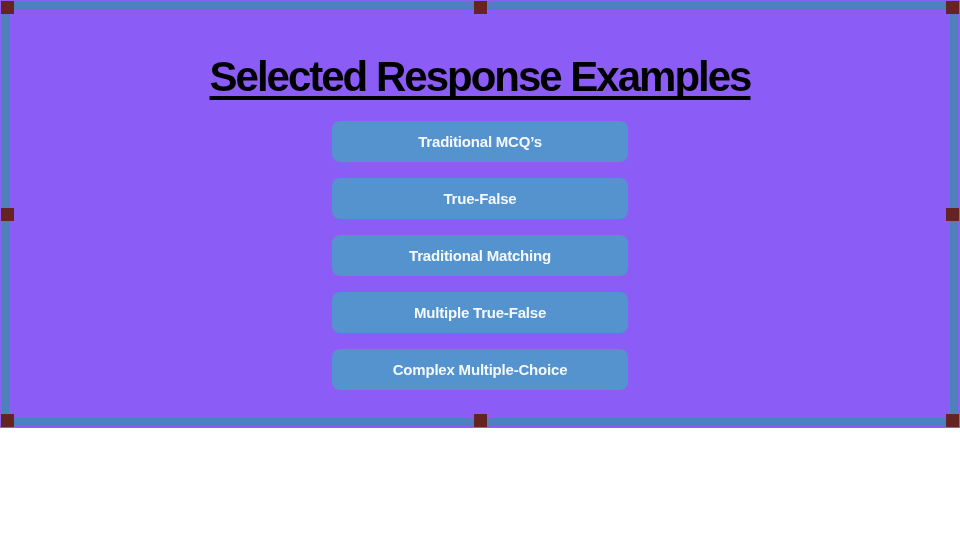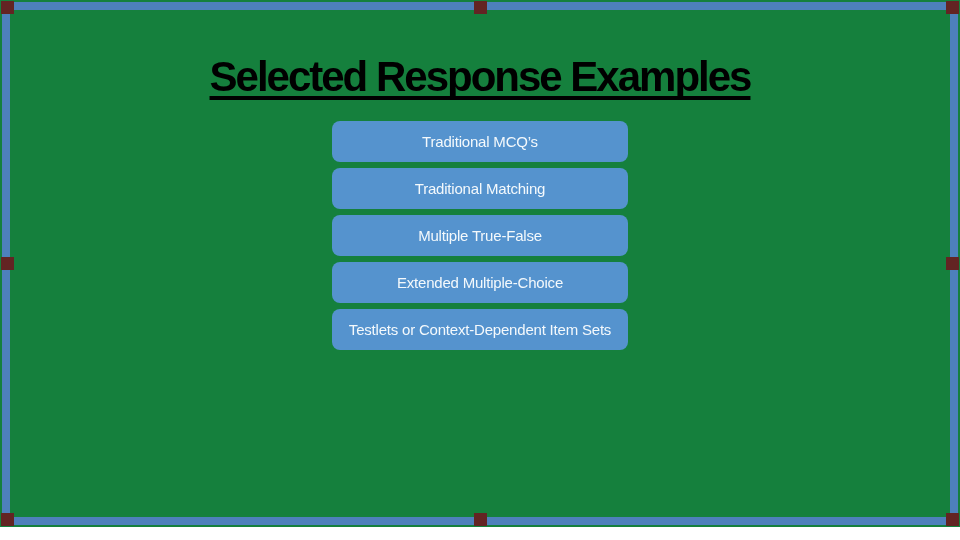--- a/index.html
+++ b/index.html
@@ -4,22 +4,22 @@
 <style>
   html, body {
     margin: 0;
     padding: 0;
     background: #ffffff;
     font-family: "Liberation Sans", sans-serif;
   }
   .slide {
     position: relative;
     width: 960px;
-    height: 527px;
-    background: #15803d;
+    height: 428px;
+    background: #8b5cf6;
     overflow: hidden;
   }
   
   .frame {
     position: absolute;
     inset: 2px;
     border: 8px solid #4e80bc;
     pointer-events: none;
   }
   .frame-square {
@@ -56,29 +56,29 @@
   }
 
   .box-list {
     position: absolute;
     left: 332px;
     top: 121px;
     width: 296px;
   }
   .box {
     height: 41px;
-    margin-bottom: 6px;
+    margin-bottom: 16px;
     background: #5593ce;
     border-radius: 8px;
     display: flex;
     align-items: center;
     justify-content: center;
     color: #f4f9fc;
     font-size: 15px;
-    font-weight: normal;
+    font-weight: bold;
     letter-spacing: -0.2px;
     white-space: nowrap;
     text-align: center;
   }
 </style>
 </head>
 <body>
 
 <div class="slide">
 
@@ -89,19 +89,19 @@
   <div class="frame-square sq-ml"></div>
   <div class="frame-square sq-mr"></div>
   <div class="frame-square sq-bl"></div>
   <div class="frame-square sq-bc"></div>
   <div class="frame-square sq-br"></div>
 
   <h1 class="title">Selected Response Examples</h1>
 
   <div class="box-list">
     <div class="box">Traditional MCQ’s</div>
+    <div class="box">True-False</div>
     <div class="box">Traditional Matching</div>
     <div class="box">Multiple True-False</div>
-    <div class="box">Extended Multiple-Choice</div>
-    <div class="box">Testlets or Context-Dependent Item Sets</div>
+    <div class="box">Complex Multiple-Choice</div>
   </div>
 
 </div>
 
 </body></html>

